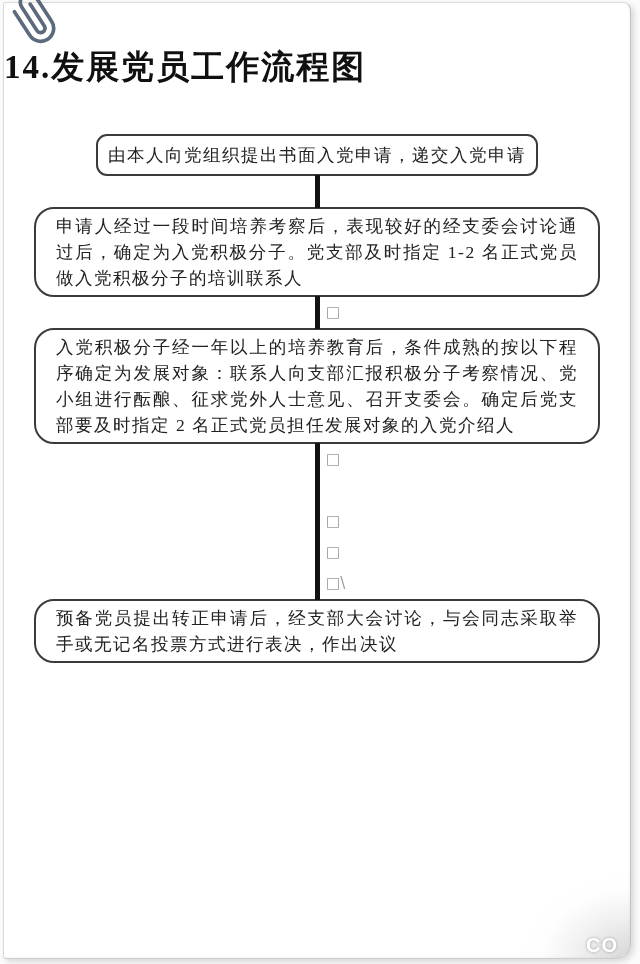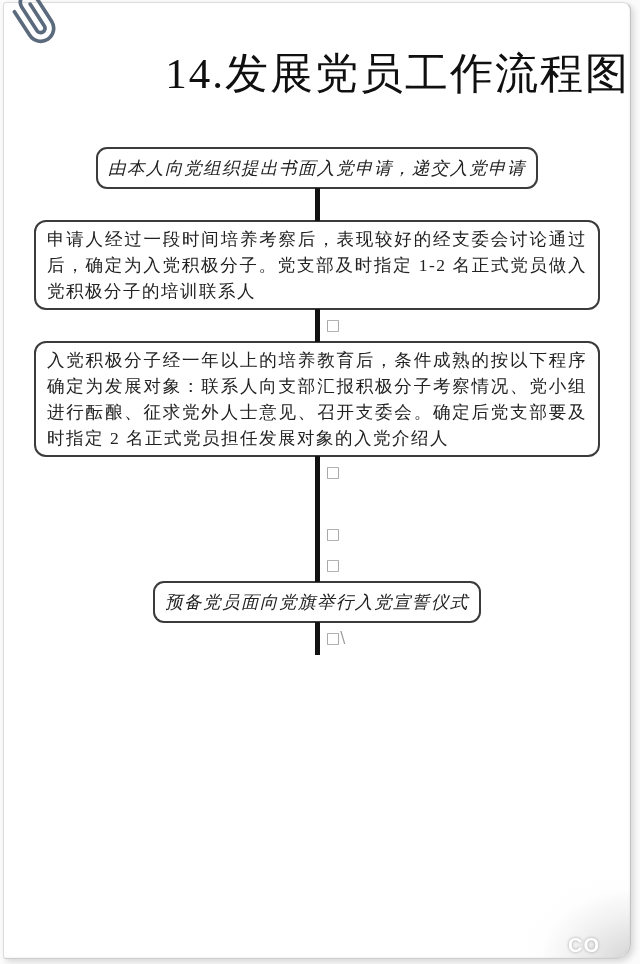--- a/index.html
+++ b/index.html
@@ -23,44 +23,44 @@
     background:radial-gradient(ellipse at 105% 105%,
       rgba(110,110,110,0.30) 0%, rgba(170,170,170,0.16) 38%,
       rgba(235,235,235,0.08) 58%, rgba(255,255,255,0) 72%);
     pointer-events:none;
   }
   .paperclip {
     position:absolute; left:8px; top:-8px; width:52px; height:52px;
     transform:scaleX(-1) rotate(-12deg);
   }
   .watermark {
-    position:absolute; right:30px; bottom:1px;
+    position:absolute; right:12px; bottom:1px;
     font-family:"Liberation Sans","DejaVu Sans",sans-serif;
     font-weight:bold; font-size:20px; letter-spacing:1px;
     color:#ffffff; text-shadow:0 0 3px rgba(150,150,150,0.9);
   }
   .page-title {
-    text-align:right; margin:42px 0 0 0;
-    font-size:43px; font-weight:normal; color:#101010;
+    text-align:left; margin:42px 0 0 0;
+    font-size:33px; font-weight:bold; color:#101010;
     letter-spacing:2px;
   }
   .flow-col {
     width:566px; margin:44px auto 0 auto;
     display:flex; flex-direction:column; align-items:center;
   }
   .flow-box {
     box-sizing:border-box; width:100%;
-    border:2px solid #3b3b3b; border-radius:12px;
-    padding:4px 11px;
+    border:2px solid #3b3b3b; border-radius:20px;
+    padding:4px 20px;
     font-size:17.5px; line-height:26px; letter-spacing:1.5px;
     color:#222; text-align:justify;
   }
   .flow-box.compact {
     width:auto; max-width:100%; text-align:center;
-    border-radius:11px; padding:6px 10px; white-space:nowrap;font-style:italic;
+    border-radius:11px; padding:6px 10px; white-space:nowrap;
   }
   .flow-connector {
     position:relative; width:100%; height:31px; flex:none;
   }
   .flow-connector .bar {
     position:absolute; left:50%; top:-1px; bottom:-1px; width:5px;
     margin-left:-2px; background:#121212; display:block;
   }
   .flow-connector .marker {
     position:absolute; left:calc(50% + 9px); top:50%;
@@ -93,25 +93,25 @@
         <span class="bar"></span>
       </div>
       <div class="flow-connector">
         <span class="bar"></span>
         <span class="marker">□</span>
       </div>
       <div class="flow-connector">
         <span class="bar"></span>
         <span class="marker">□</span>
       </div>
-      <div class="flow-box compact">预备党员面向党旗举行入党宣誓仪式</div>
       <div class="flow-connector">
         <span class="bar"></span>
         <span class="marker">□\</span>
       </div>
+      <div class="flow-box">预备党员提出转正申请后，经支部大会讨论，与会同志采取举手或无记名投票方式进行表决，作出决议</div>
     </div>
   <div class="curl"></div>
   <div class="watermark">CO</div>
 </div>
 
 <svg class="paperclip" viewBox="0 0 24 24" fill="none" stroke="#5b6b7d" stroke-width="1.7" stroke-linecap="round" stroke-linejoin="round">
   <path d="M21.44 11.05l-9.19 9.19a6 6 0 0 1-8.49-8.49l9.19-9.19a4 4 0 0 1 5.66 5.66l-9.2 9.19a2 2 0 0 1-2.83-2.83l8.49-8.48"></path>
 </svg>
 
 </body></html>

